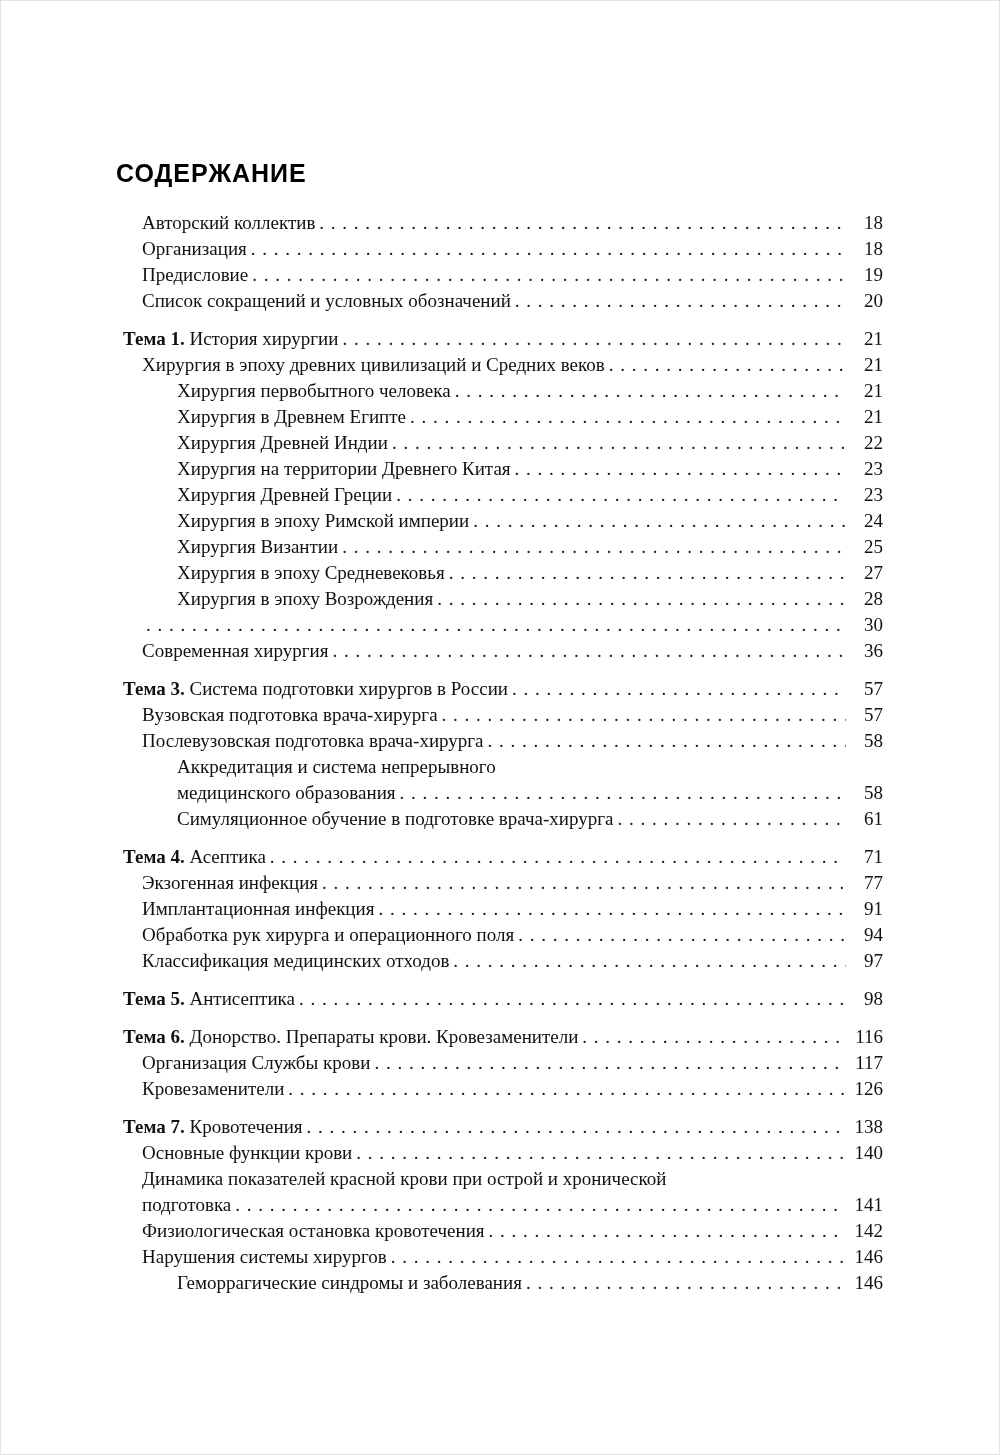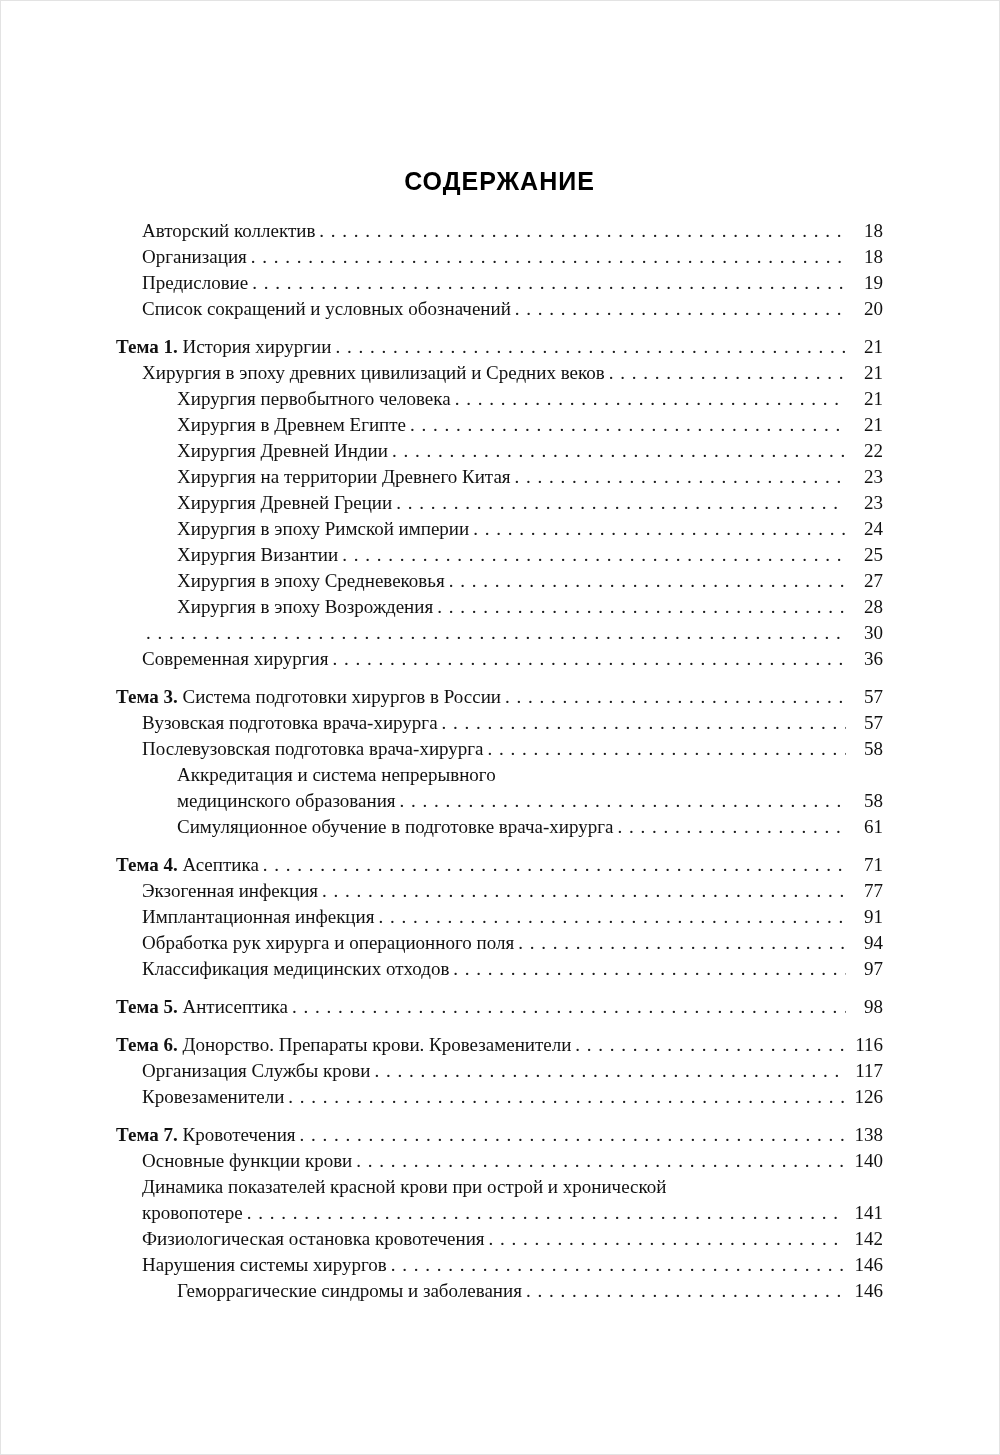--- a/index.html
+++ b/index.html
@@ -19,28 +19,28 @@
     position:absolute;
     left:115px;
     right:116px;
     top:158px;
   }
   .title{
     font-family:"Liberation Sans","DejaVu Sans",sans-serif;
     font-weight:bold;
     font-size:25px;
     letter-spacing:1px;
-    text-align:center;
-    margin:8px 0 22px 0;
+    text-align:left;
+    margin:0 0 22px 0;
     color:#000;
   }
   .entries{font-size:19px;line-height:26px;}
   .entry{margin:0;}
   .entry.gap{margin-top:12px;}
-  .entry.level-0{margin-left:0;}
+  .entry.level-0{margin-left:7px;}
   .entry.level-1{margin-left:26px;}
   .entry.level-2{margin-left:61px;}
   .entry-line{display:flex;align-items:flex-end;}
   .txt{white-space:nowrap;}
   .prefix{font-weight:bold;}
   .leader{
     flex:1;
     overflow:hidden;
     white-space:nowrap;
     margin:0 3px 0 4px;
@@ -294,21 +294,21 @@
             <span class="txt">Основные функции крови</span>
             <span class="leader"></span>
             <span class="pagenum">140</span>
           </div>
         </div>
         <div class="entry level-1">
           <div class="entry-line">
             <span class="txt">Динамика показателей красной крови при острой и хронической</span>
           </div>
           <div class="entry-line">
-            <span class="txt">кровопотере</span>
+            <span class="txt">подготовка</span>
             <span class="leader"></span>
             <span class="pagenum">141</span>
           </div>
         </div>
         <div class="entry level-1">
           <div class="entry-line">
             <span class="txt">Физиологическая остановка кровотечения</span>
             <span class="leader"></span>
             <span class="pagenum">142</span>
           </div>

